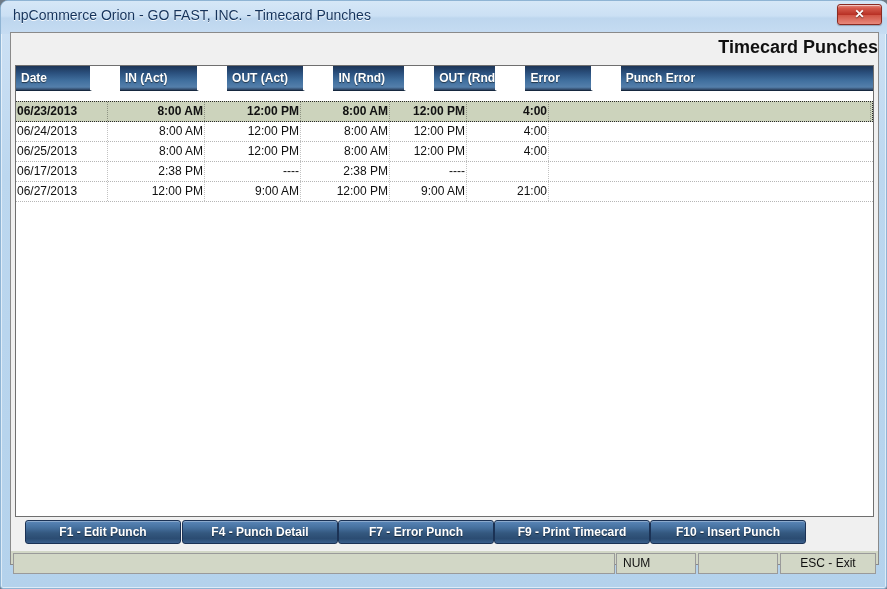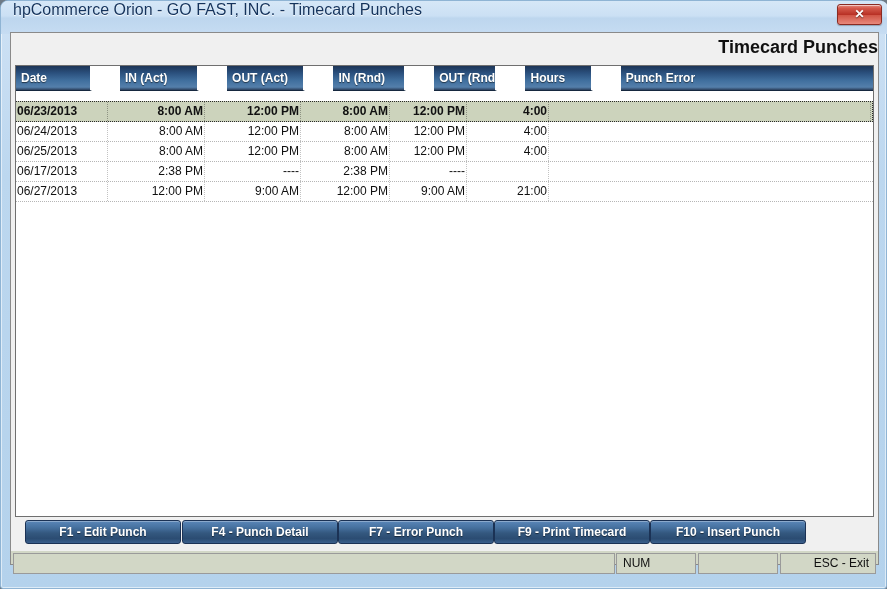--- a/index.html
+++ b/index.html
@@ -34,22 +34,22 @@
     position: absolute;
     left: 0; top: 0;
     width: 887px; height: 33px;
     box-sizing: border-box;
     border-radius: 7px 7px 0 0;
     background: linear-gradient(to bottom, #d6e7f7 0%, #cbe0f4 45%, #bdd6ee 52%, #c6dcf2 100%);
     overflow: hidden;
   }
   .title-text {
     position: absolute;
-    left: 12px; top: 0;
-    font-size: 16px;
+    left: 12px; top: 6px;
+    font-size: 14px;
     color: #14335c;
     white-space: nowrap;
     text-shadow: 0 1px 0 rgba(255,255,255,0.85);
   }
   .close-btn {
     position: absolute;
     right: 6px; top: 3px;
     width: 45px; height: 21px;
     box-sizing: border-box;
     border: 1px solid #8a2b22;
@@ -217,21 +217,21 @@
     font-size: 12px;
     color: #101010;
     line-height: 19px;
     padding: 0 6px;
     white-space: nowrap;
     overflow: hidden;
   }
   .sp0 { left: 2px;   width: 602px; }
   .sp1 { left: 605px; width: 80px; }
   .sp2 { left: 687px; width: 80px; }
-  .sp3 { left: 769px; width: 96px; text-align: right; }
+  .sp3 { left: 769px; width: 96px; text-align: center; }
 </style>
 </head>
 <body>
 
 <div class="window">
 
   <div class="titlebar">
     <div class="title-text">hpCommerce Orion - GO FAST, INC. - Timecard Punches</div>
     <div class="close-btn">✕</div>
   </div>
@@ -240,21 +240,21 @@
 
     <div class="page-title">Timecard Punches</div>
 
     <div class="grid">
       <div class="grid-head" id="grid-head">
           <div class="hcell c-date">Date</div>
           <div class="hcell c-ina">IN (Act)</div>
           <div class="hcell c-outa">OUT (Act)</div>
           <div class="hcell c-inr">IN (Rnd)</div>
           <div class="hcell c-outr">OUT (Rnd)</div>
-          <div class="hcell c-hours">Hours</div>
+          <div class="hcell c-hours">Error</div>
           <div class="hcell c-err">Punch Error</div>
         </div>
       <div class="grid-body" id="grid-body">
           <div class="row selected">
             <div class="cell c-date">06/23/2013</div>
             <div class="cell c-ina num">8:00 AM</div>
             <div class="cell c-outa num">12:00 PM</div>
             <div class="cell c-inr num">8:00 AM</div>
             <div class="cell c-outr num">12:00 PM</div>
             <div class="cell c-hours num">4:00</div>

